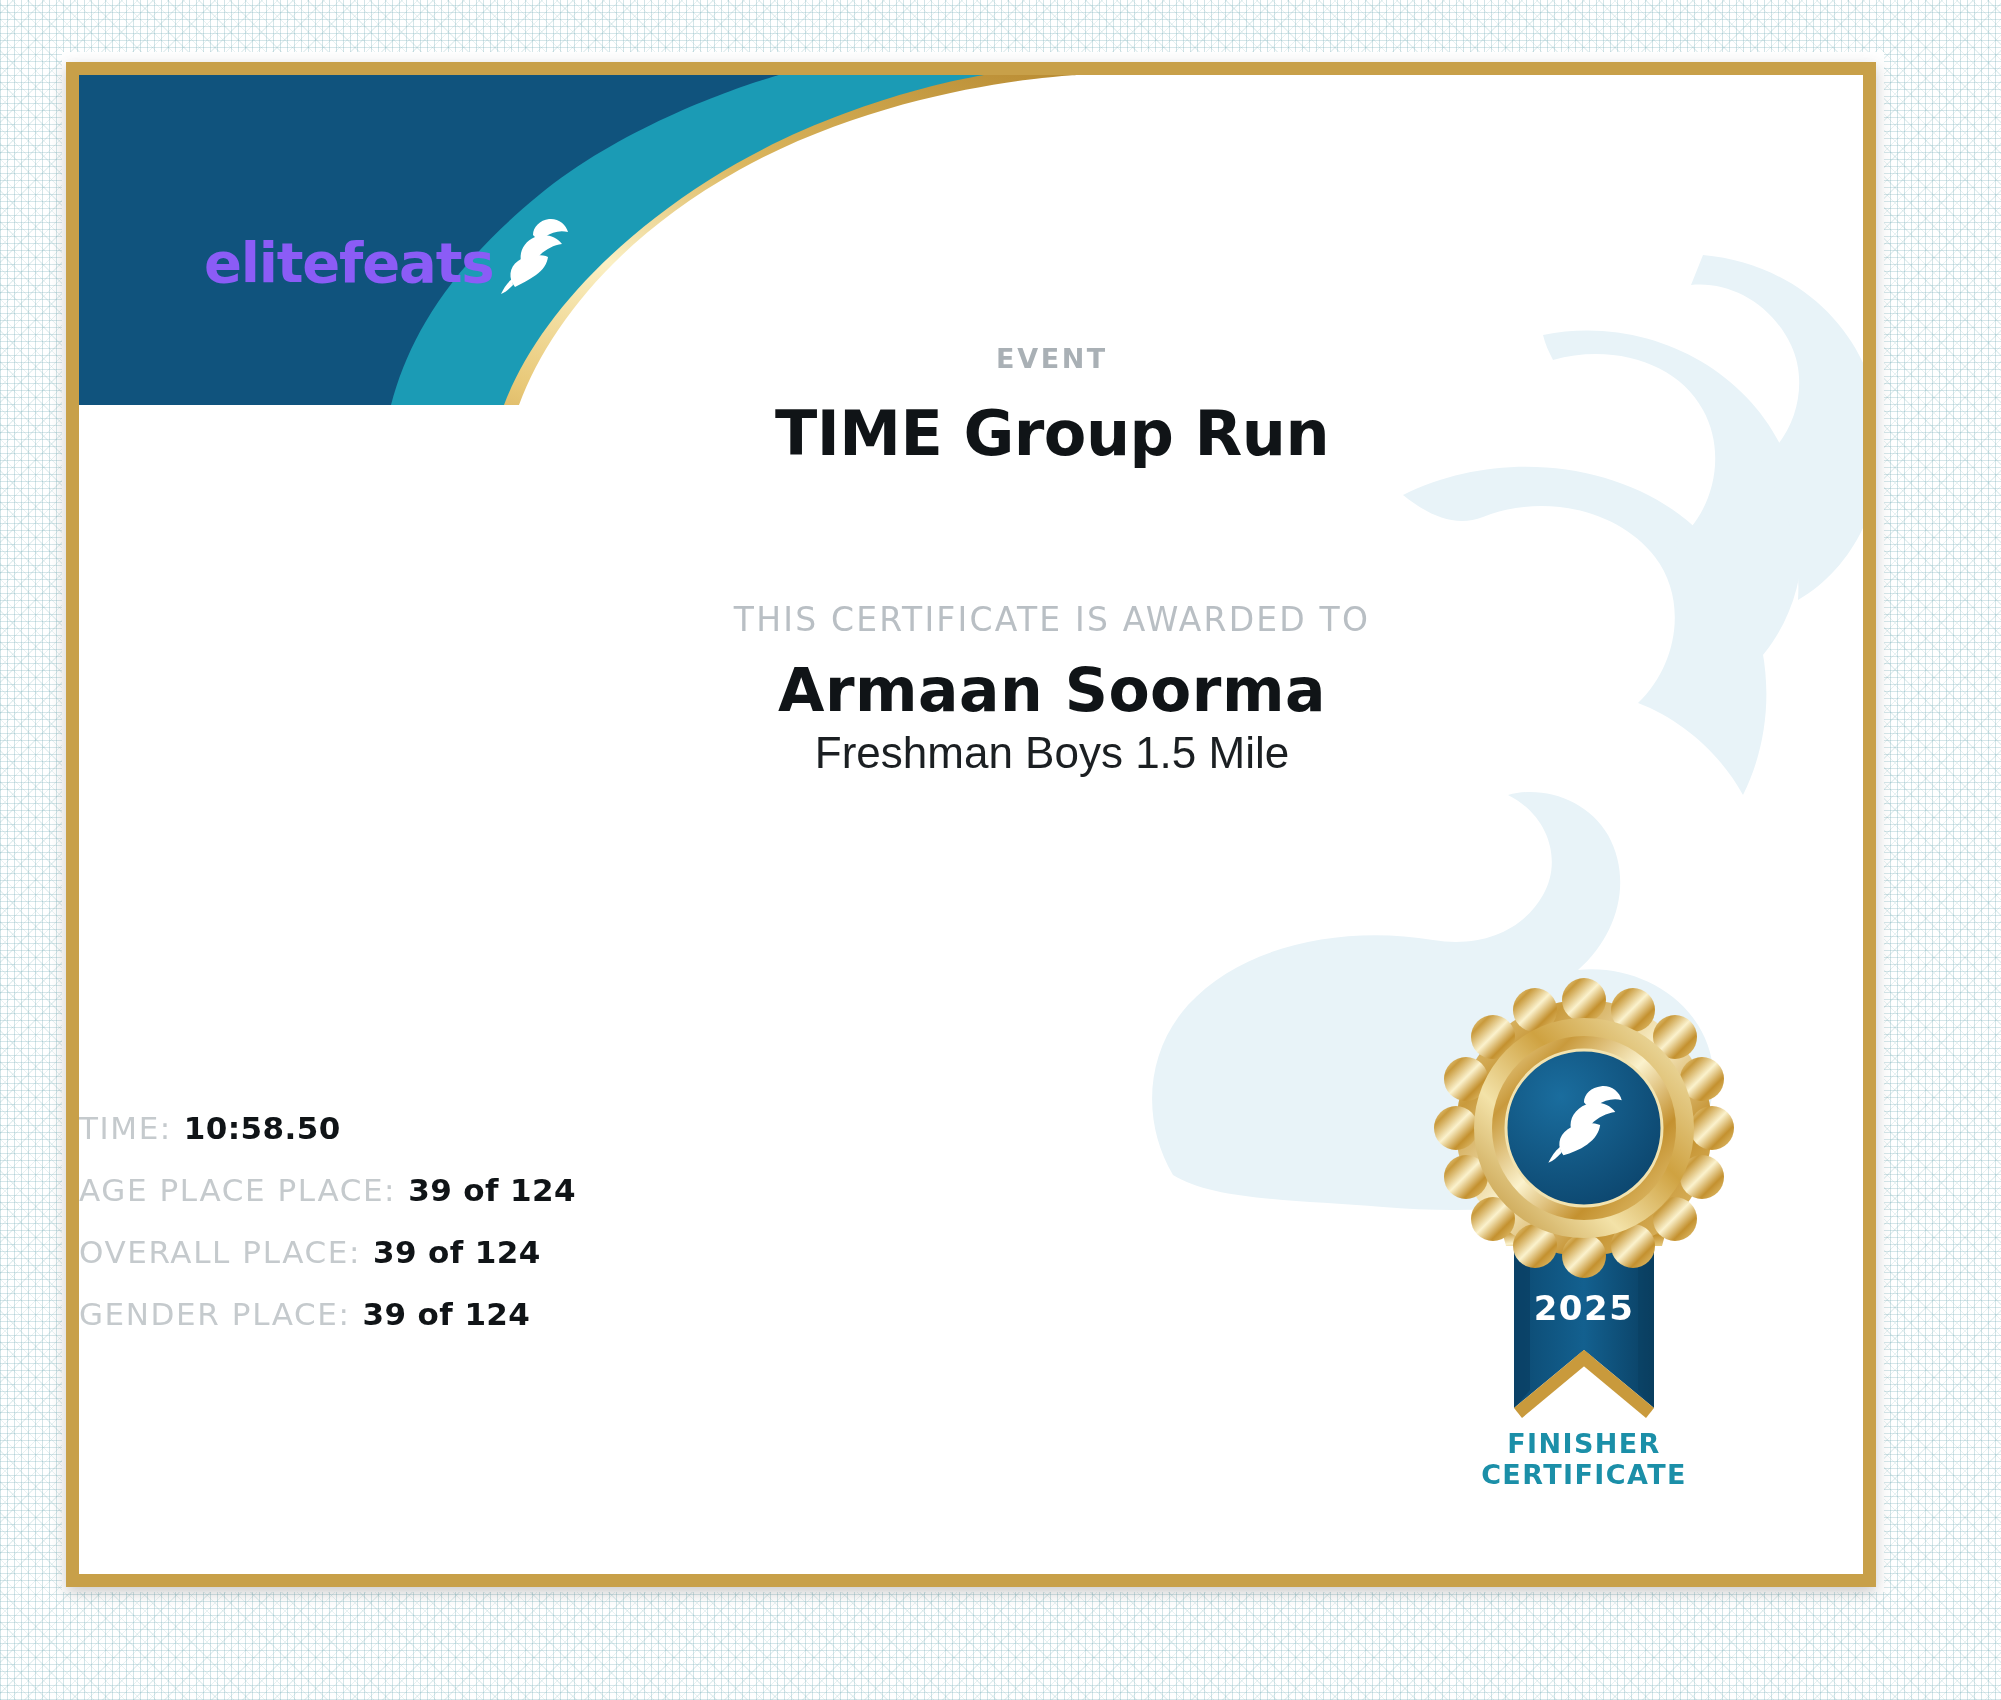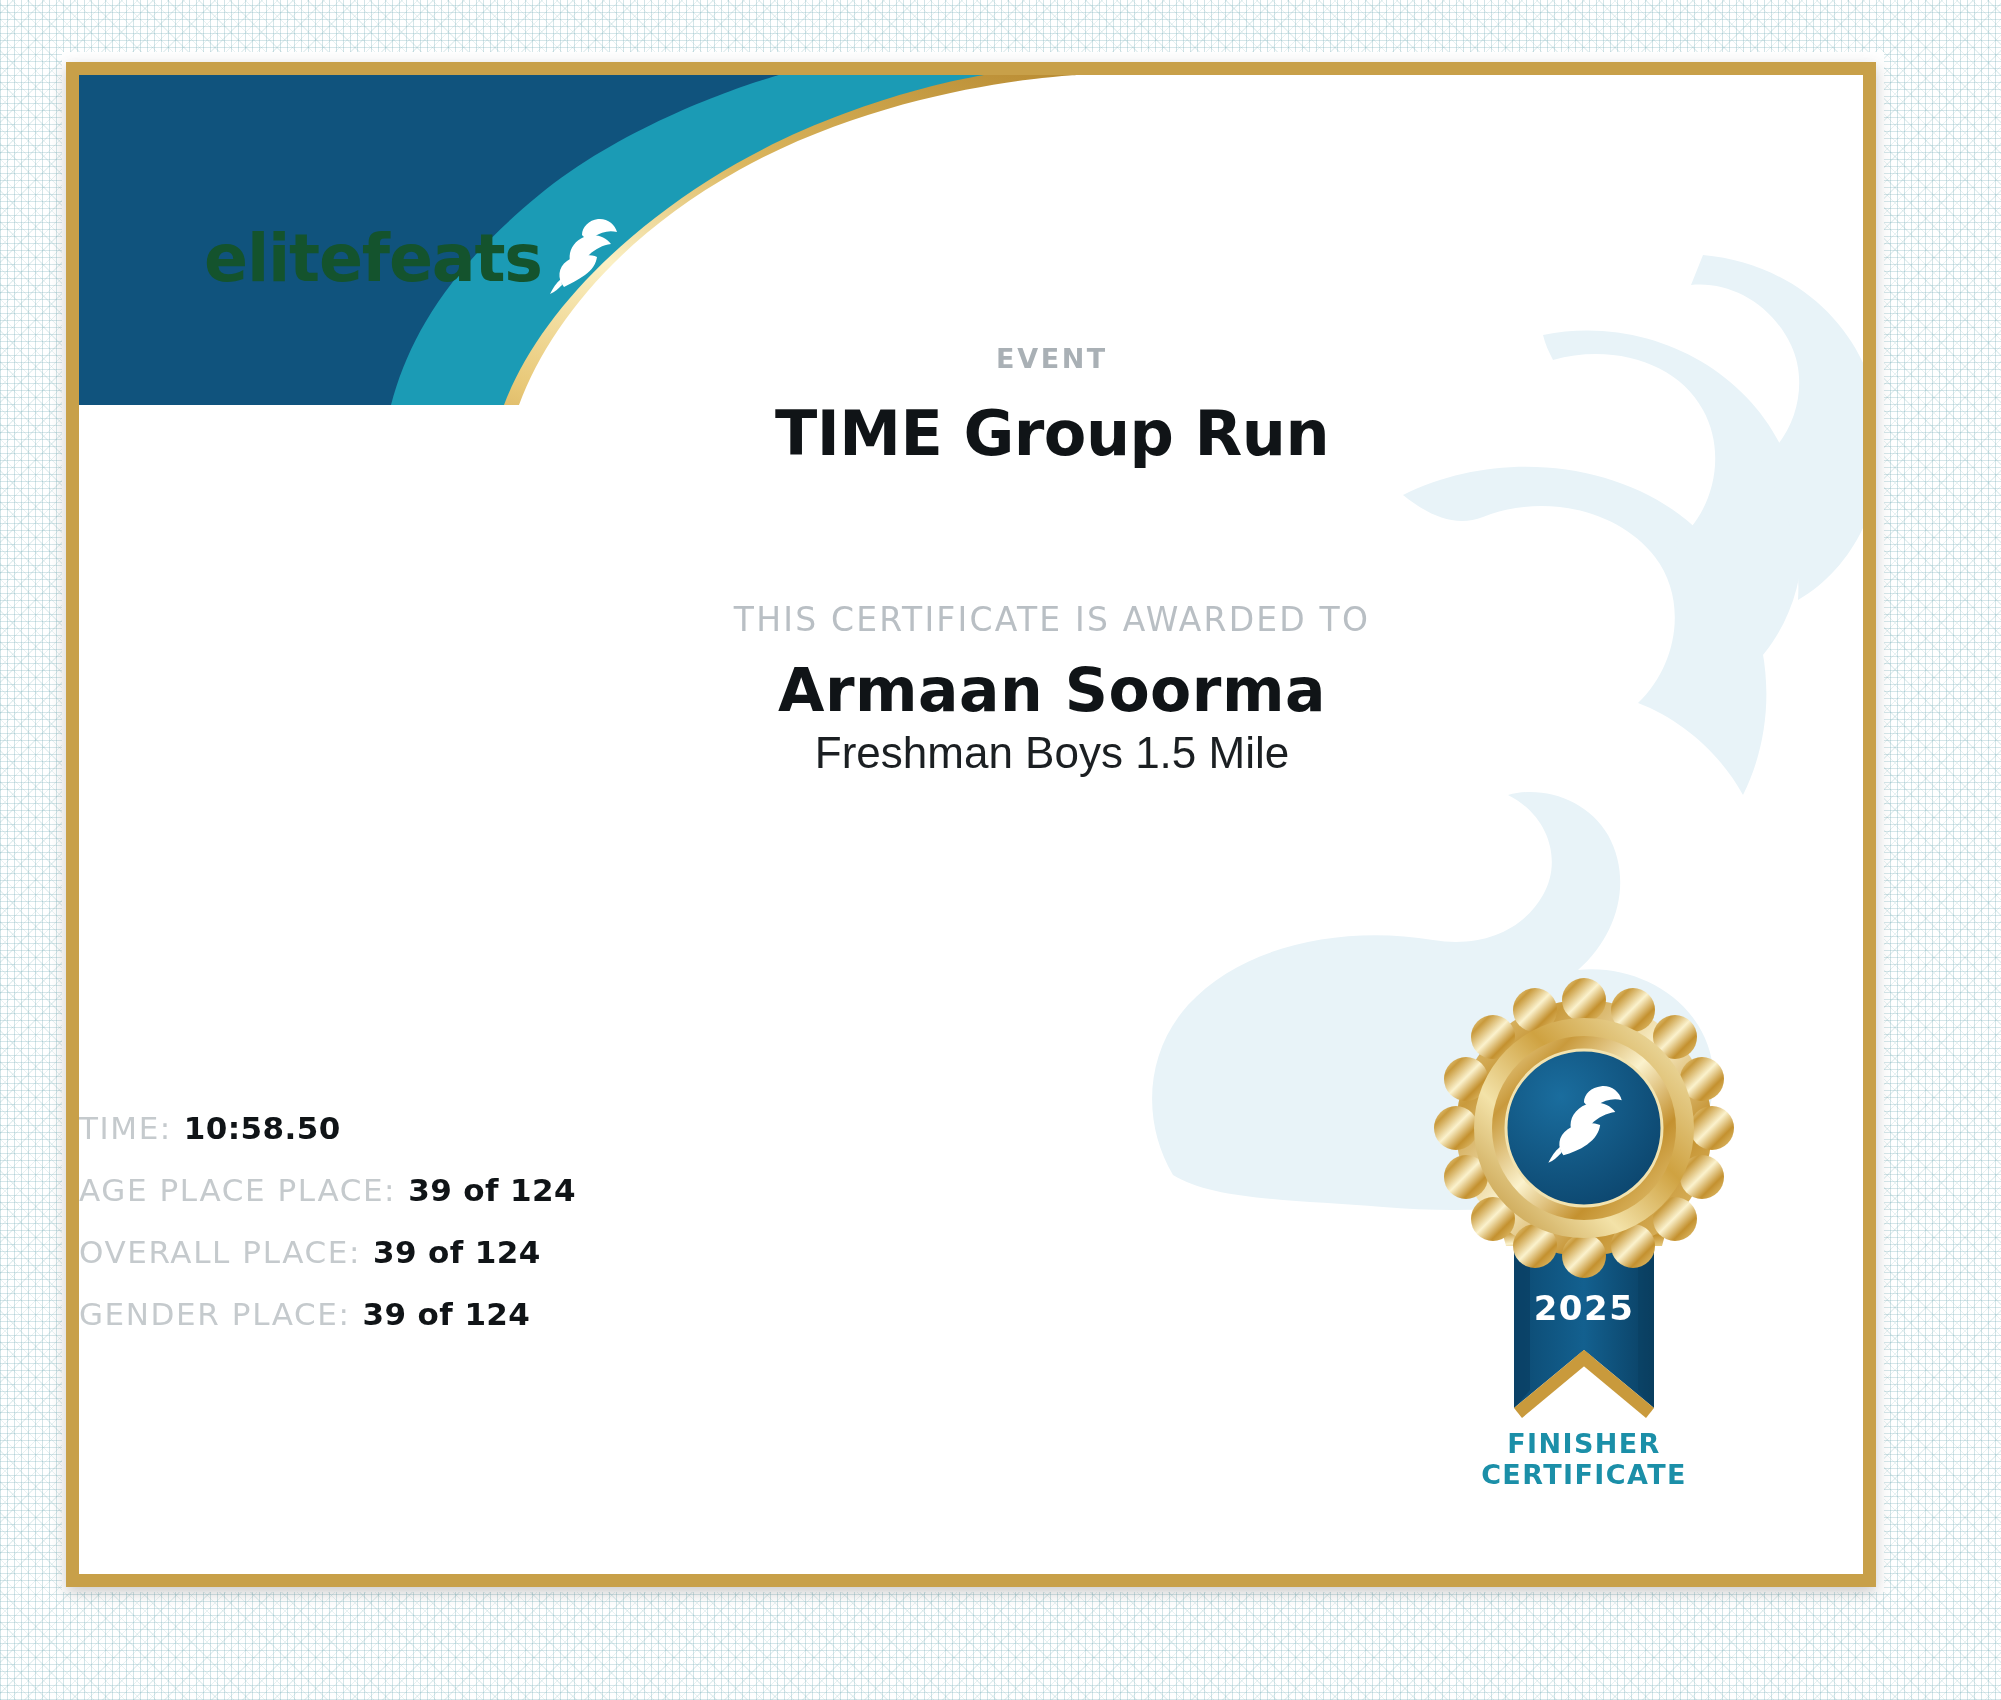--- a/index.html
+++ b/index.html
@@ -91,23 +91,23 @@
   #logo {
     position: absolute;
     left: 125px;
     top: 142px;
     display: flex;
     align-items: flex-end;
     z-index: 5;
   }
   #logo .wordmark {
     font-family: "DejaVu Sans", sans-serif;
-    font-size: 65px;
-    font-weight: bold;
-    color: #14532d;
+    font-size: 56px;
+    font-weight: bold;
+    color: #8b5cf6;
     letter-spacing: -1.2px;
     line-height: 1;
   }
   #logo .wing {
     margin-left: 2px;
     margin-bottom: -8px;
   }
 
   
   .center-col {

